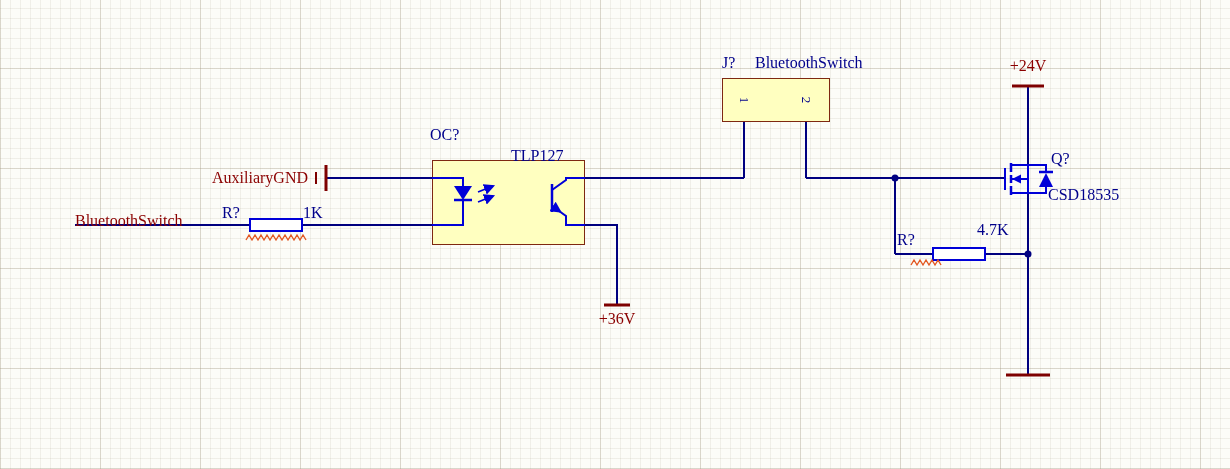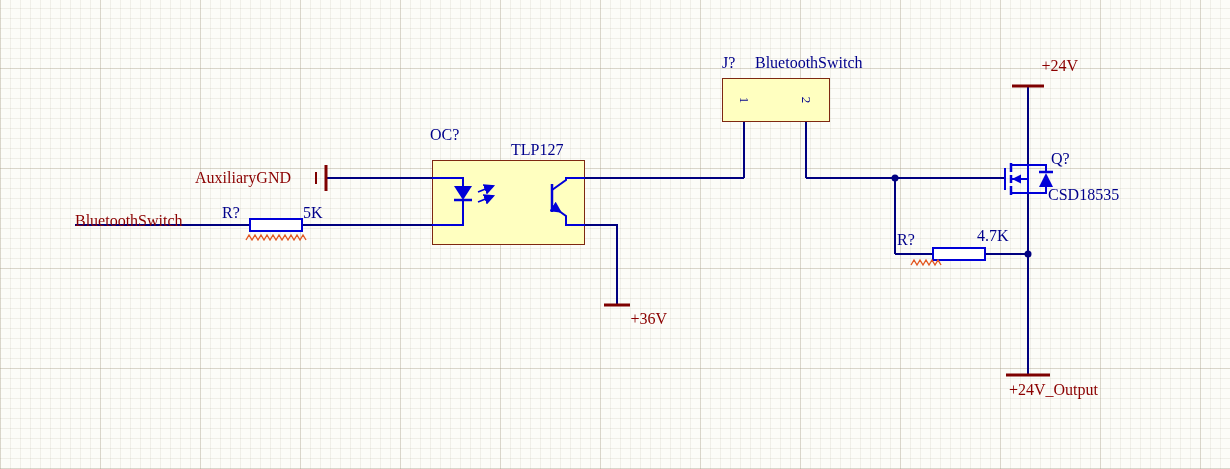--- a/index.html
+++ b/index.html
@@ -18,21 +18,21 @@
   .comp-body{
     position:absolute;
     background:#FFFFC0;
     border:1px solid #7E2811;
     box-sizing:border-box;
   }
   svg.layer{position:absolute;left:0;top:0;}
   .txt{position:absolute;white-space:nowrap;font-size:16px;line-height:1.1;}
   .navy{color:#00008B;}
   .maroon{color:#8B0000;}
-  .ctr{text-align:right;}
+  .ctr{text-align:center;}
   .pin-num{
     position:absolute;font-size:13px;color:#00008B;line-height:1;
     transform:translate(-50%,-50%) rotate(90deg);
   }
 </style>
 </head>
 <body>
 
 <div id="canvas">
 
@@ -118,31 +118,30 @@
       <path d="M911 265 l3 -5 l3 5 l3 -5 l3 5 l3 -5 l3 5 l3 -5 l3 5 l3 -5 l3 5"></path>
     </g>
   </svg>
 
   <div class="txt navy" style="left:722px;top:54px">J?</div>
   <div class="txt navy" style="left:755px;top:54px">BluetoothSwitch</div>
   <div class="pin-num" style="left:744px;top:100px">1</div>
   <div class="pin-num" style="left:806px;top:100px">2</div>
 
   <div class="txt navy" style="left:430px;top:126px">OC?</div>
-  <div class="txt navy" style="left:511px;top:141px">TLP127</div>
+  <div class="txt navy" style="left:511px;top:147px">TLP127</div>
 
-  <div class="txt maroon" style="left:195px;top:169px;width:113px;">AuxiliaryGND</div>
+  <div class="txt maroon" style="left:195px;top:169px;width:113px;text-align:right">AuxiliaryGND</div>
   <div class="txt maroon" style="left:75px;top:212px">BluetoothSwitch</div>
 
   <div class="txt navy" style="left:222px;top:204px">R?</div>
-  <div class="txt navy" style="left:303px;top:204px">5K</div>
+  <div class="txt navy" style="left:303px;top:204px">1K</div>
 
   <div class="txt navy" style="left:897px;top:231px">R?</div>
-  <div class="txt navy" style="left:977px;top:227px">4.7K</div>
+  <div class="txt navy" style="left:977px;top:221px">4.7K</div>
 
   <div class="txt navy" style="left:1051px;top:150px">Q?</div>
   <div class="txt navy" style="left:1048px;top:186px">CSD18535</div>
 
   <div class="txt maroon ctr" style="left:978px;top:57px;width:100px">+24V</div>
   <div class="txt maroon ctr" style="left:567px;top:310px;width:100px">+36V</div>
-  <div class="txt maroon ctr" style="left:958px;top:381px;width:140px">+24V_Output</div>
 
 </div>
 
 </body></html>

